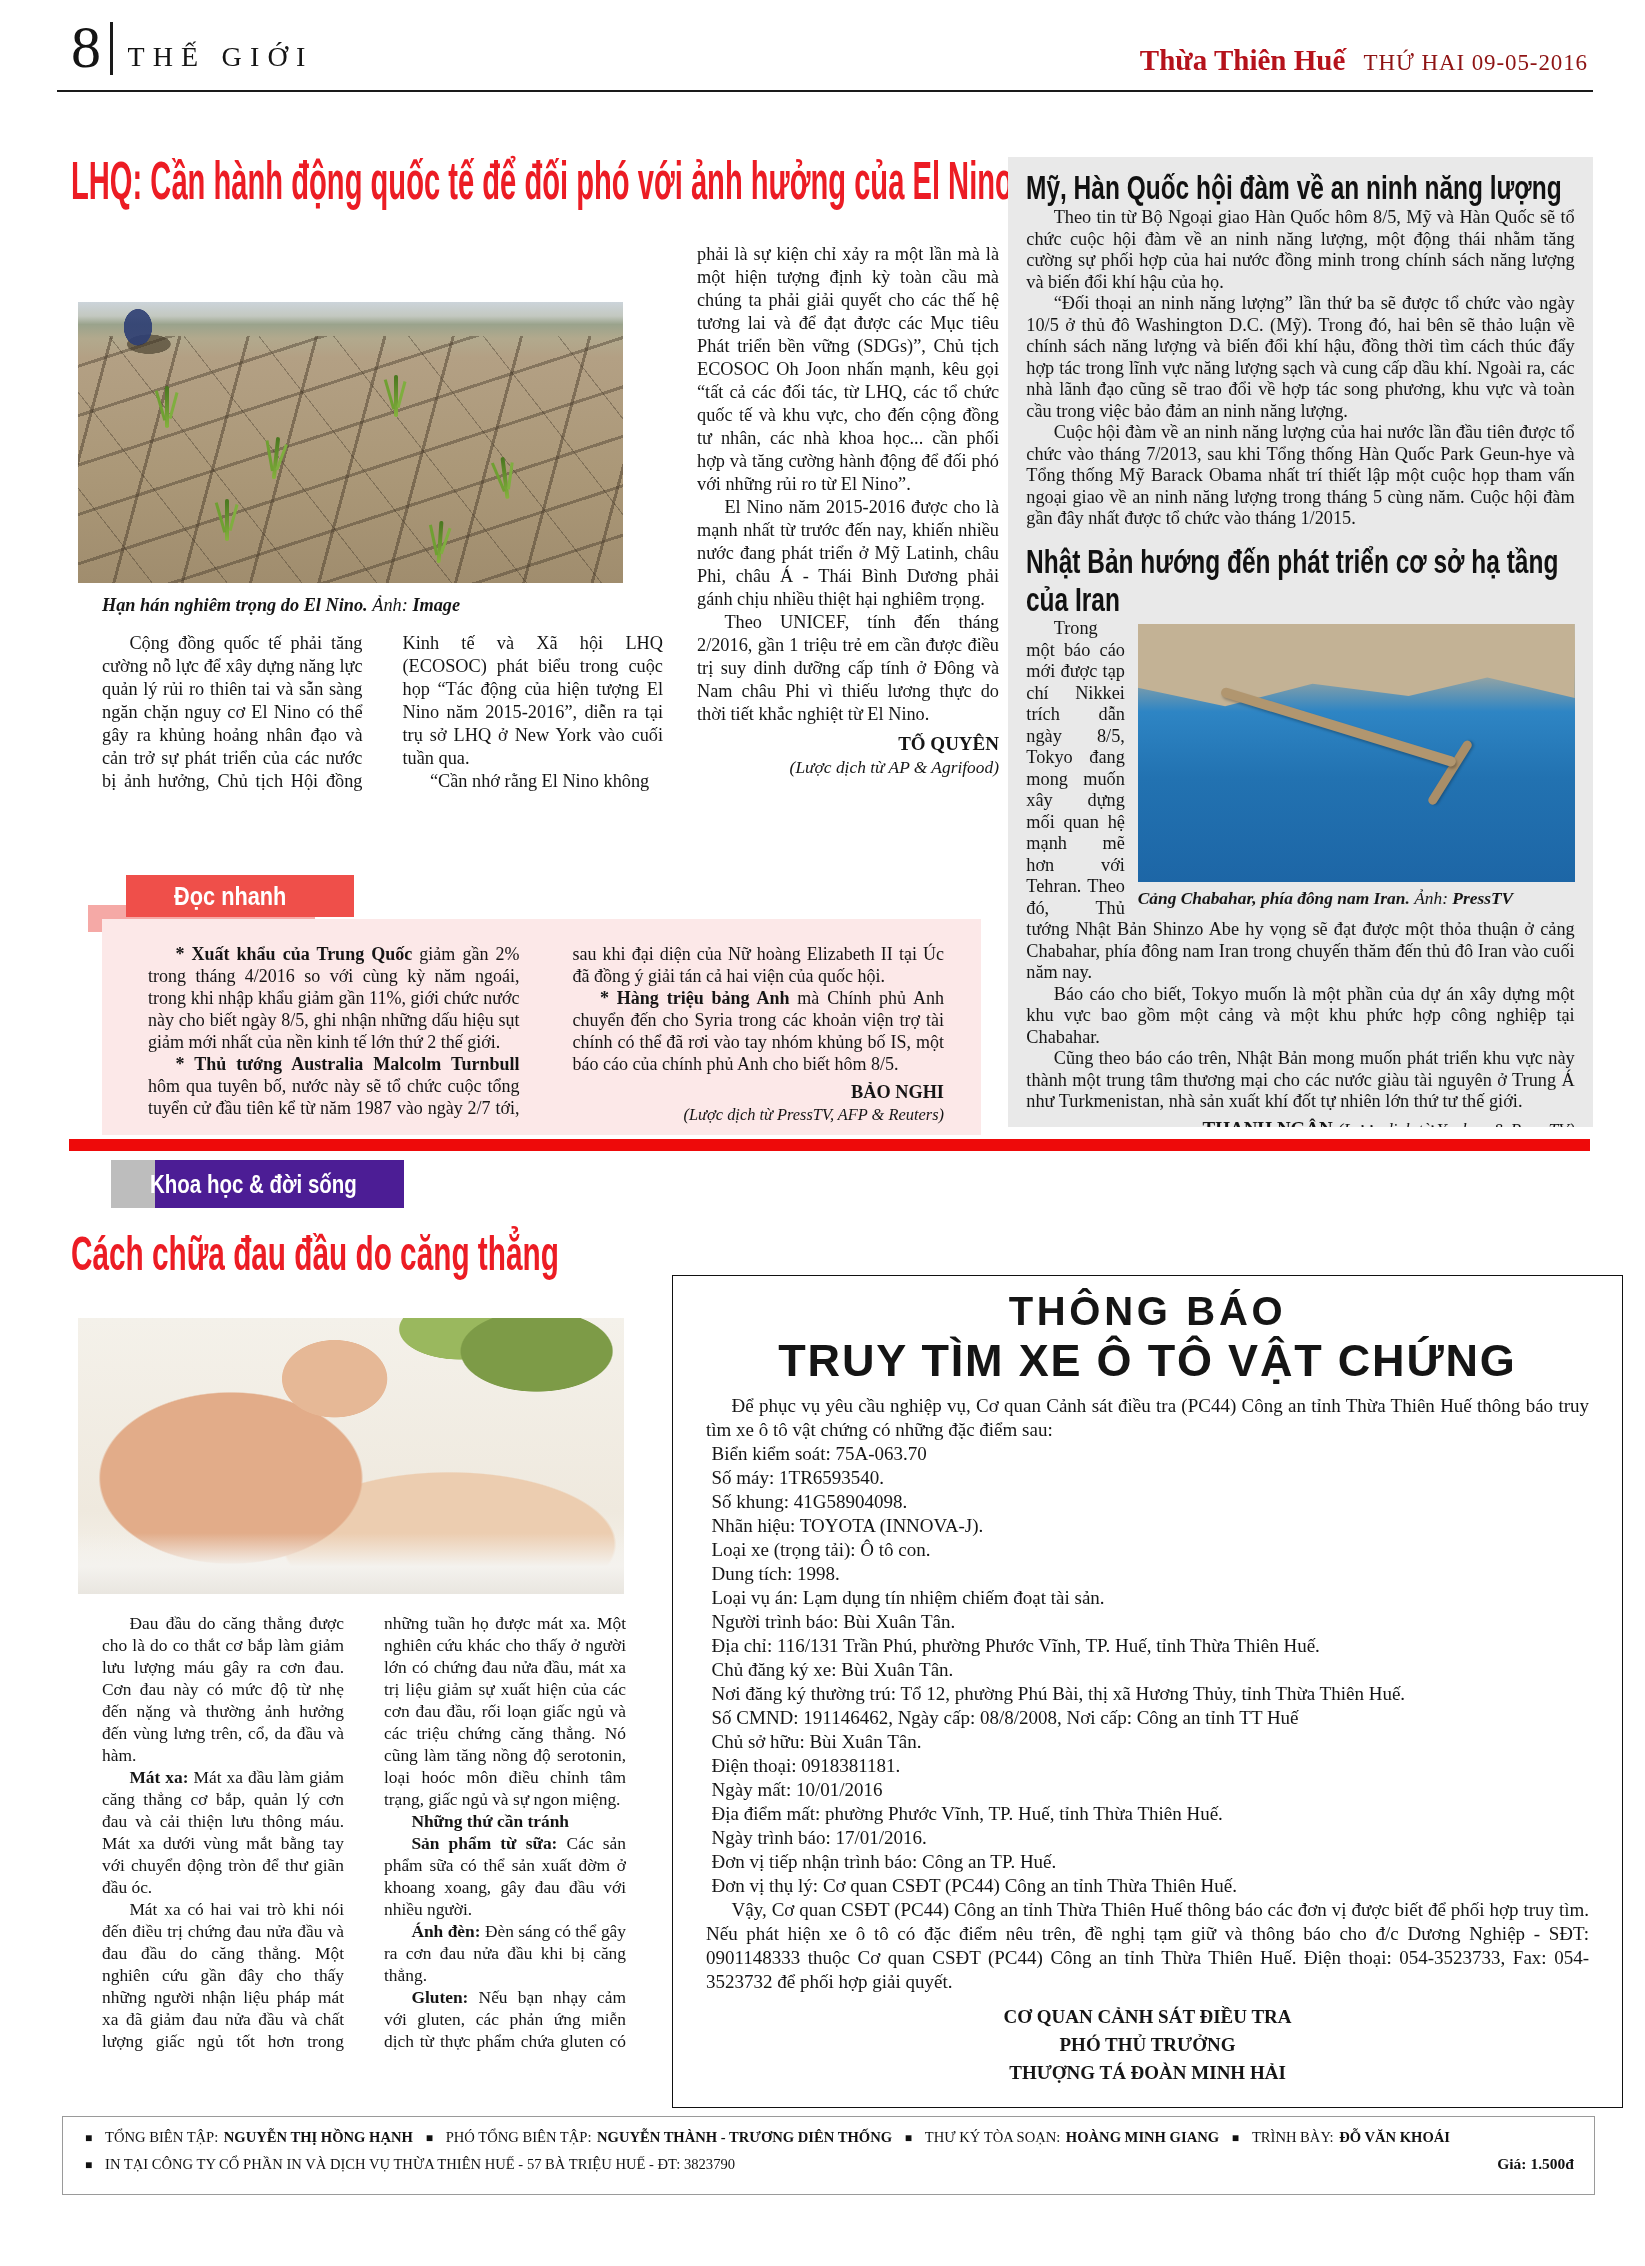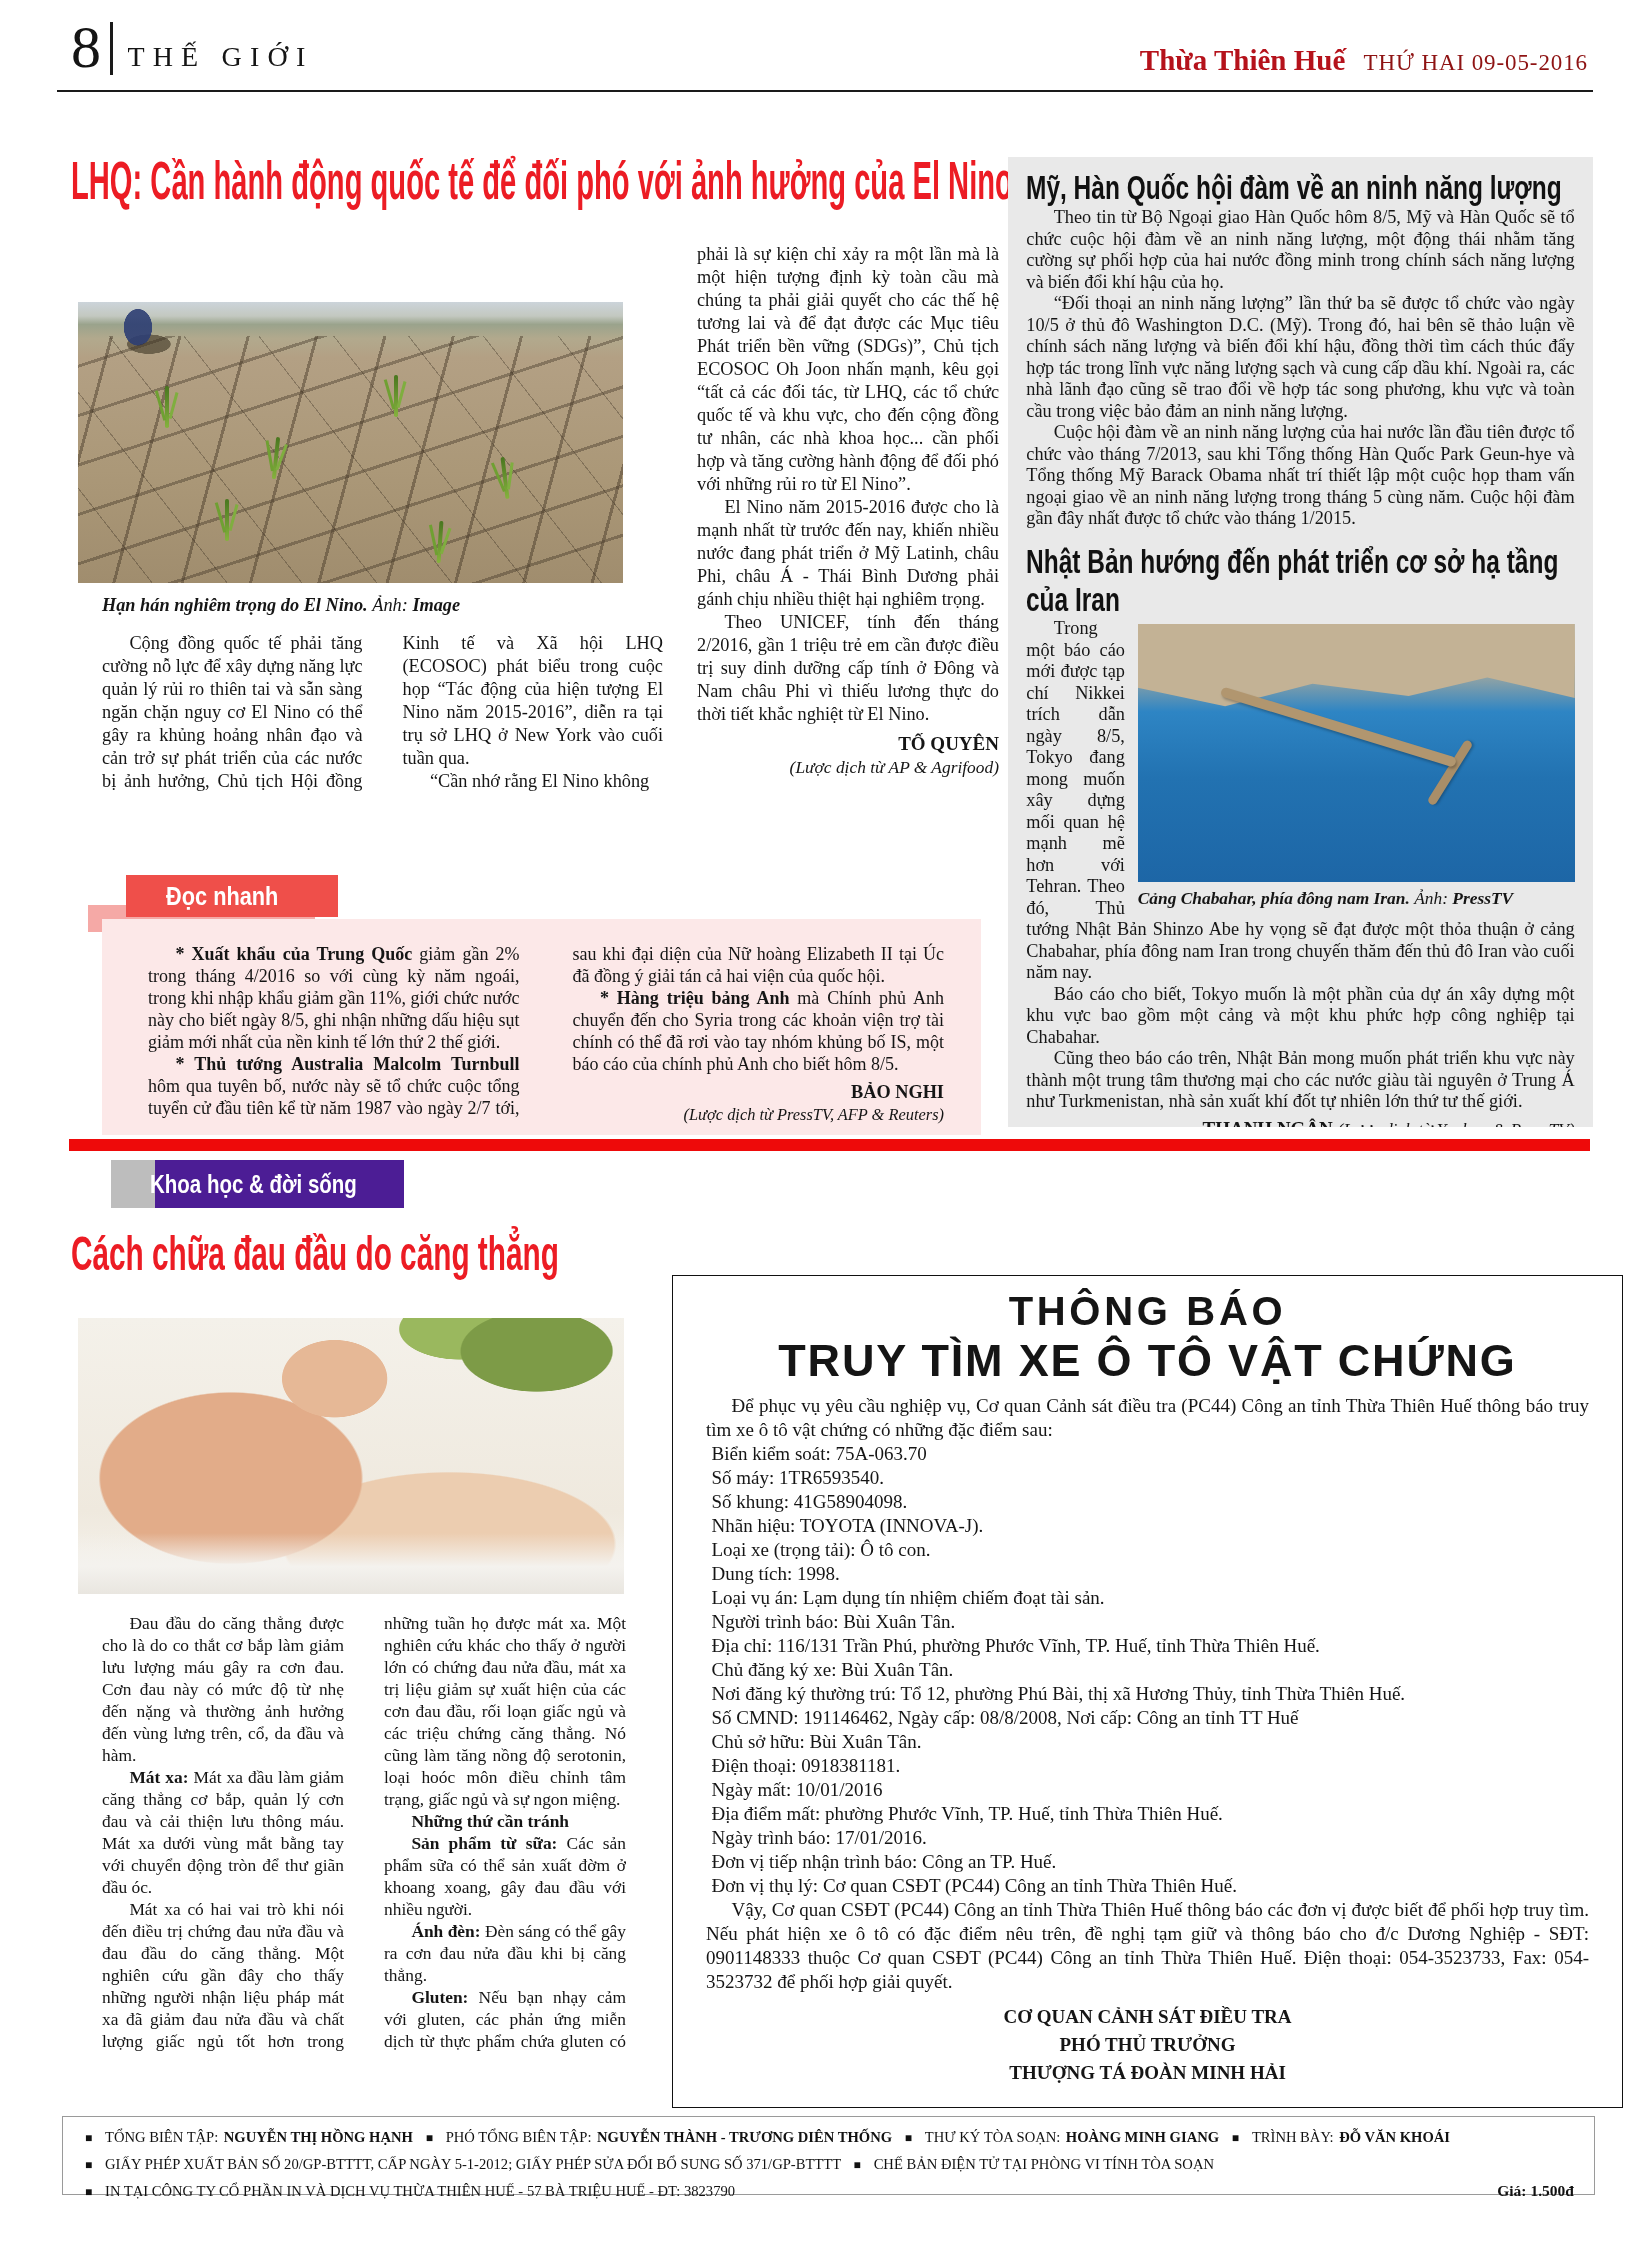--- a/index.html
+++ b/index.html
@@ -42,21 +42,21 @@
   .bp{margin:0;text-align:justify;text-indent:27.4px;}
   .noind{text-indent:0;}
   .elnino-cols{position:absolute;left:102px;top:632px;width:561px;height:274px;
     columns:2;column-gap:40px;font-size:18.3px;line-height:23px;overflow:hidden;}
   .elnino-col3{position:absolute;left:697px;top:243px;width:302px;height:658px;
     font-size:18.3px;line-height:23px;overflow:hidden;}
   .byline{text-align:right;font-weight:bold;font-size:19px;margin:5.5px 0 0 0;}
   .source{text-align:right;font-style:italic;font-size:17.4px;margin:1.8px 0 0 0;}
   
   .qr-label-shadow{position:absolute;left:88px;top:905px;width:227px;height:27.4px;background:#f5a9a6;}
-  .qr-label{position:absolute;left:126px;top:875px;width:212px;height:42px;background:#ef4f4a;
+  .qr-label{position:absolute;left:126px;top:875px;width:228px;height:42px;background:#ef4f4a;
     display:flex;align-items:center;justify-content:center;}
   .qr-label .cond{color:#fff;font-size:25.6px;transform:scaleX(.85);}
   .qr-box{position:absolute;left:78px;top:919px;width:879px;height:216px;background:#fce8e8;
     padding:24px 37px 0 46px;box-sizing:border-box;columns:2;column-gap:53px;
     font-size:18px;line-height:22px;overflow:hidden;margin-left:24px;}
   .qr-box .byline{font-size:18.3px;}
   .qr-box .source{font-size:16.4px;}
   
   .right-box{position:absolute;left:1008px;top:157px;width:585px;height:970px;background:#e9e9e9;
     padding:11px 18.3px;box-sizing:border-box;overflow:hidden;}
@@ -260,23 +260,19 @@
   </div>
 
   <div class="footer">
     <div class="foot-line">
       <span class="fsq">■</span><span>TỔNG BIÊN TẬP:</span><b>NGUYỄN THỊ HỒNG HẠNH</b>
       <span class="fsq mid">■</span><span>PHÓ TỔNG BIÊN TẬP:</span><b>NGUYỄN THÀNH  -  TRƯƠNG DIÊN THỐNG</b>
       <span class="fsq mid">■</span><span>THƯ KÝ TÒA SOẠN:</span><b>HOÀNG MINH GIANG</b>
       <span class="fsq mid">■</span><span>TRÌNH BÀY:</span><b>ĐỖ VĂN KHOÁI</b>
     </div>
     <div class="foot-line">
-      <span class="fsq">■</span><span>GIẤY PHÉP XUẤT BẢN SỐ 20/GP-BTTTT, CẤP NGÀY 5-1-2012; GIẤY PHÉP SỬA ĐỔI BỔ SUNG SỐ 371/GP-BTTTT</span>
-      <span class="fsq mid">■</span><span>CHẾ BẢN ĐIỆN TỬ TẠI PHÒNG VI TÍNH TÒA SOẠN</span>
-    </div>
-    <div class="foot-line">
       <span class="fsq">■</span><span>IN TẠI CÔNG TY CỔ PHẦN IN VÀ DỊCH VỤ THỪA THIÊN HUẾ - 57 BÀ TRIỆU HUẾ - ĐT: 3823790</span>
       <span class="price">Giá: 1.500đ</span>
     </div>
   </div>
 
 </div>
 
 
 </body></html>

